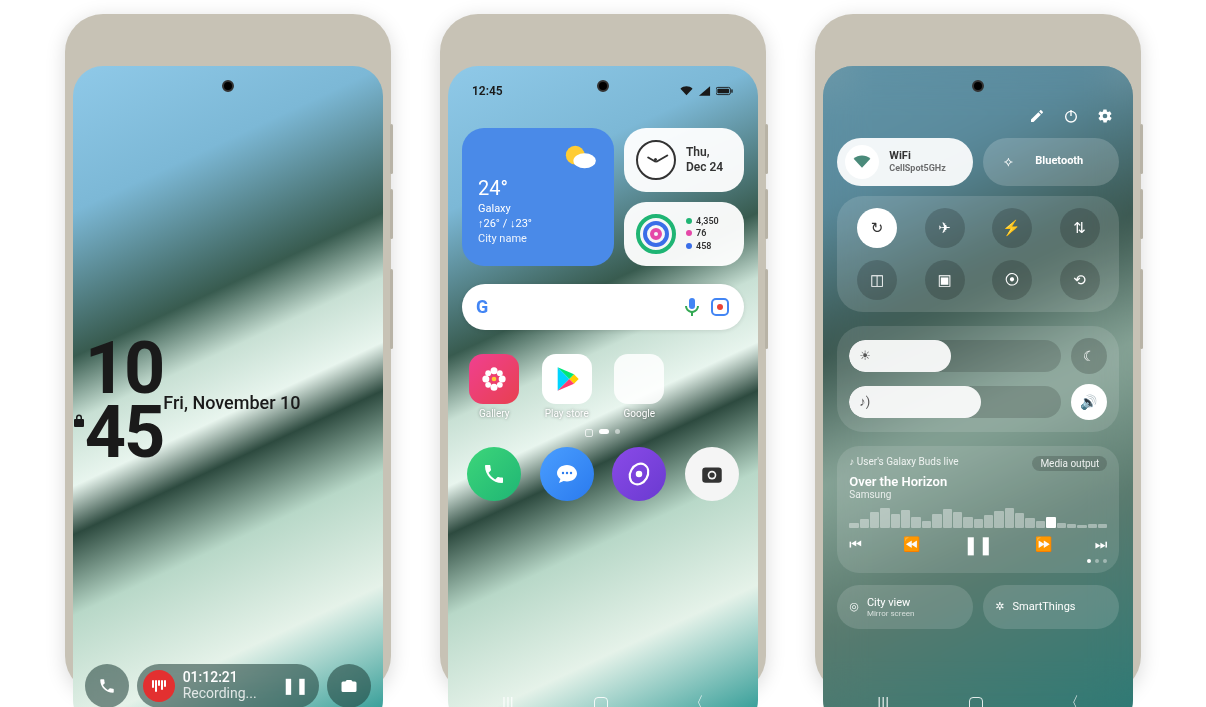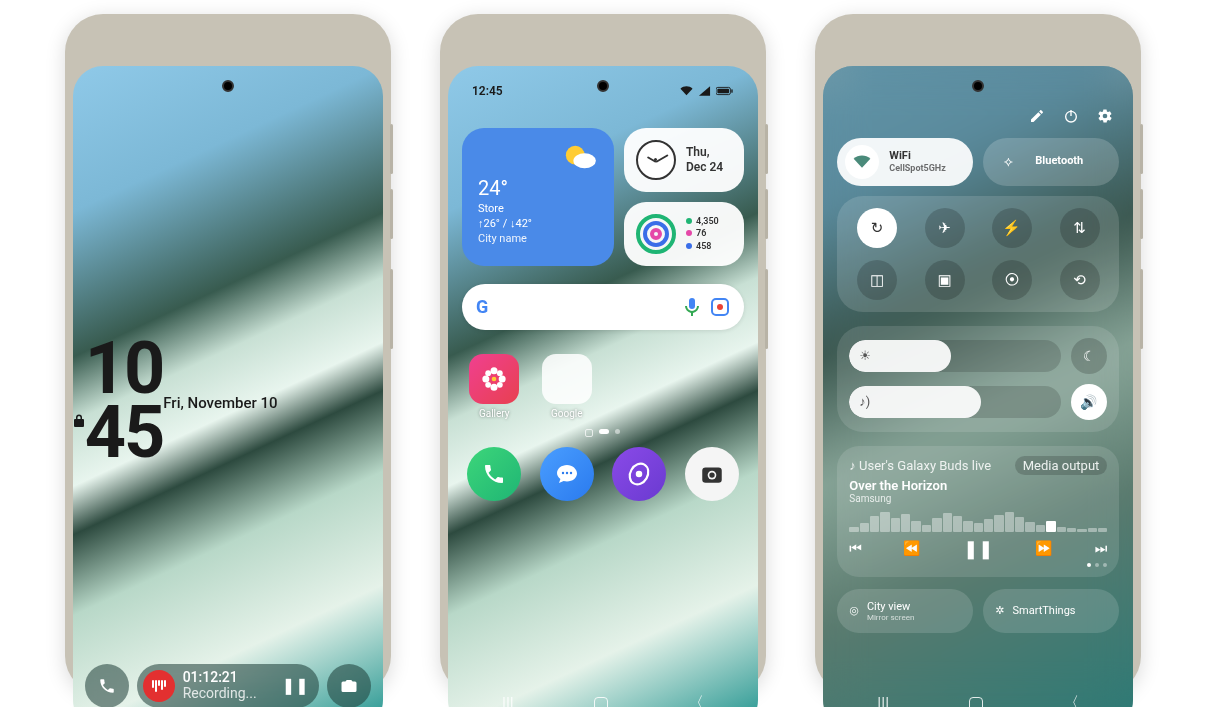--- a/index.html
+++ b/index.html
@@ -9,21 +9,21 @@
 .camera { position: absolute; top: 14px; left: 50%; transform: translateX(-50%); width: 12px; height: 12px; background: #000; border-radius: 50%; z-index: 100; border: 2px solid #333; }
 .btn-side { position: absolute; background: #b8b3a6; border-radius: 2px; }
 .btn-r1 { right: -2px; top: 110px; width: 3px; height: 50px; }
 .btn-r2 { right: -2px; top: 175px; width: 3px; height: 50px; }
 .btn-r3 { right: -2px; top: 255px; width: 3px; height: 80px; }
 
 
 .lockscreen { position: absolute; inset: 0; display: flex; flex-direction: row; align-items: center; color: #1a1a1a; }
 .lock-icon { margin-top: 50px; font-size: 13px; }
 .lock-time { margin-top: 6px; font-size: 72px; font-weight: 700; line-height: 0.88; text-align: left; letter-spacing: -2px; }
-.lock-date { margin-top: 10px; font-size: 15px; font-weight: 500; }
+.lock-date { margin-top: 10px; font-size: 18px; font-weight: 500; }
 .lock-bottom { position: absolute; bottom: 22px; left: 12px; right: 12px; display: flex; gap: 8px; align-items: center; }
 .pill { background: rgba(30,60,55,0.55); backdrop-filter: blur(8px); border-radius: 22px; height: 44px; display: flex; align-items: center; color: #fff; }
 .pill-icon { width: 44px; justify-content: center; }
 .pill-icon svg, .pill-icon .glyph { width: 18px; height: 18px; }
 .rec-pill { flex: 1; padding: 0 10px 0 6px; gap: 8px; }
 .rec-dot { width: 32px; height: 32px; background: #e33030; border-radius: 50%; display: flex; align-items: center; justify-content: center; }
 .rec-dot .wave { display: flex; gap: 1px; }
 .rec-dot .wave span { width: 2px; background:#fff; border-radius:1px; }
 .rec-text { flex: 1; line-height: 1.1; }
 .rec-time { font-size: 14px; font-weight: 500; }
@@ -89,21 +89,21 @@
 .qp-btn { width: 40px; height: 40px; border-radius: 50%; background: rgba(0,0,0,0.18); display: flex; align-items: center; justify-content: center; font-size: 15px; }
 .qp-btn.on { background: #fff; color: #333; }
 .sliders { margin-top: 14px; background: rgba(255,255,255,0.12); border-radius: 26px; padding: 12px; display: flex; flex-direction: column; gap: 10px; }
 .slider-row { display: flex; align-items: center; gap: 10px; }
 .slider { flex: 1; height: 32px; background: rgba(0,0,0,0.15); border-radius: 16px; position: relative; overflow: hidden; display:flex; align-items:center; padding-left:10px; }
 .slider-fill { position: absolute; left: 0; top: 0; bottom: 0; background: rgba(255,255,255,0.92); border-radius: 16px; }
 .slider .sicon { position: relative; z-index: 1; font-size: 13px; color:#555; }
 .end-btn { width: 36px; height: 36px; border-radius: 50%; background: rgba(0,0,0,0.18); display: flex; align-items: center; justify-content: center; font-size: 14px; }
 .end-btn.on { background: #fff; color:#333; }
 .media { margin-top: 14px; background: rgba(255,255,255,0.12); border-radius: 22px; padding: 10px 12px; }
-.media-head { display: flex; justify-content: space-between; font-size: 13px; opacity: 0.85; align-items: center; }
+.media-head { display: flex; justify-content: space-between; font-size: 10px; opacity: 0.85; }
 .media-title { font-size: 13px; font-weight: 600; margin-top: 3px; }
 .media-artist { font-size: 10px; opacity: 0.8; }
 .media-wave { height: 22px; margin-top: 6px; display:flex; align-items:flex-end; gap:1px; }
 .media-wave span { flex:1; background: rgba(255,255,255,0.4); border-radius:1px; }
 .media-ctrl { display: flex; justify-content: space-between; align-items: center; margin-top: 6px; font-size: 14px; }
 .media-dots { display:flex; justify-content:flex-end; gap:4px; margin-top:4px; }
 .media-dots span { width:4px; height:4px; background:rgba(255,255,255,0.4); border-radius:50%;}
 .media-dots span.on { background:#fff; }
 .qp-bottom { display: flex; gap: 10px; margin-top: 12px; }
 .qp-chip { flex: 1; background: rgba(255,255,255,0.14); border-radius: 22px; height: 44px; display: flex; align-items: center; padding: 0 12px; gap: 8px; font-size: 11px; }
@@ -186,22 +186,22 @@
       </div>
       <div class="widget-row">
         <div class="weather-widget">
           <div class="weather-icon">
             <svg width="38" height="30" viewBox="0 0 40 32">
                 <circle cx="16" cy="14" r="10" fill="#ffcc33"></circle>
                 <ellipse cx="26" cy="20" rx="12" ry="8" fill="#fff"></ellipse>
               </svg>
           </div>
           <div class="weather-temp">24°</div>
-          <div class="weather-desc">Store</div>
-          <div class="weather-hilo">↑26° / ↓42°</div>
+          <div class="weather-desc">Galaxy</div>
+          <div class="weather-hilo">↑26° / ↓23°</div>
           <div class="weather-city">City name</div>
         </div>
         <div class="widget-col">
           <div class="mini-widget">
             <div class="clock-face">
               <div class="hand hand-h"></div>
                 <div class="hand hand-m"></div>
               <div style="width:3px;height:3px;background:#333;border-radius:50%"></div>
             </div>
             <div class="mini-text">
@@ -255,20 +255,31 @@
                   <circle cx="19" cy="12" r="3"></circle>
                   <circle cx="7" cy="7" r="2.5"></circle>
                   <circle cx="17" cy="7" r="2.5"></circle>
                   <circle cx="7" cy="17" r="2.5"></circle>
                   <circle cx="17" cy="17" r="2.5"></circle>
                   <circle cx="12" cy="12" r="2" fill="#ffcc33"></circle>
                 </g>
               </svg>
             </div>
           <div class="app-label">Gallery</div>
+        </div>
+        <div class="app-icon">
+          <div class="app-box" style="background:#fff">
+              <svg width="28" height="28" viewBox="0 0 24 24">
+                <path fill="#00d4ff" d="M4 2v20l10-10z"></path>
+                <path fill="#ffce00" d="M14 12l4-4 4 4-4 4z"></path>
+                <path fill="#ff3d71" d="M4 22l10-10 4 4z"></path>
+                <path fill="#00e676" d="M4 2l14 6-4 4z"></path>
+              </svg>
+            </div>
+          <div class="app-label">Play store</div>
         </div>
         <div class="app-icon">
           <div class="app-box" style="background:rgba(255,255,255,0.85);display:grid;grid-template-columns:1fr 1fr 1fr;gap:2px;padding:6px">
             <span style="background:#4285F4;border-radius:3px"></span>
               <span style="background:#EA4335;border-radius:3px"></span>
               <span style="background:#FBBC05;border-radius:3px"></span>
             <span style="background:#34A853;border-radius:3px"></span>
               <span style="background:#4285F4;border-radius:3px"></span>
               <span style="background:#EA4335;border-radius:3px"></span>
             <span style="background:#FBBC05;border-radius:3px"></span>

